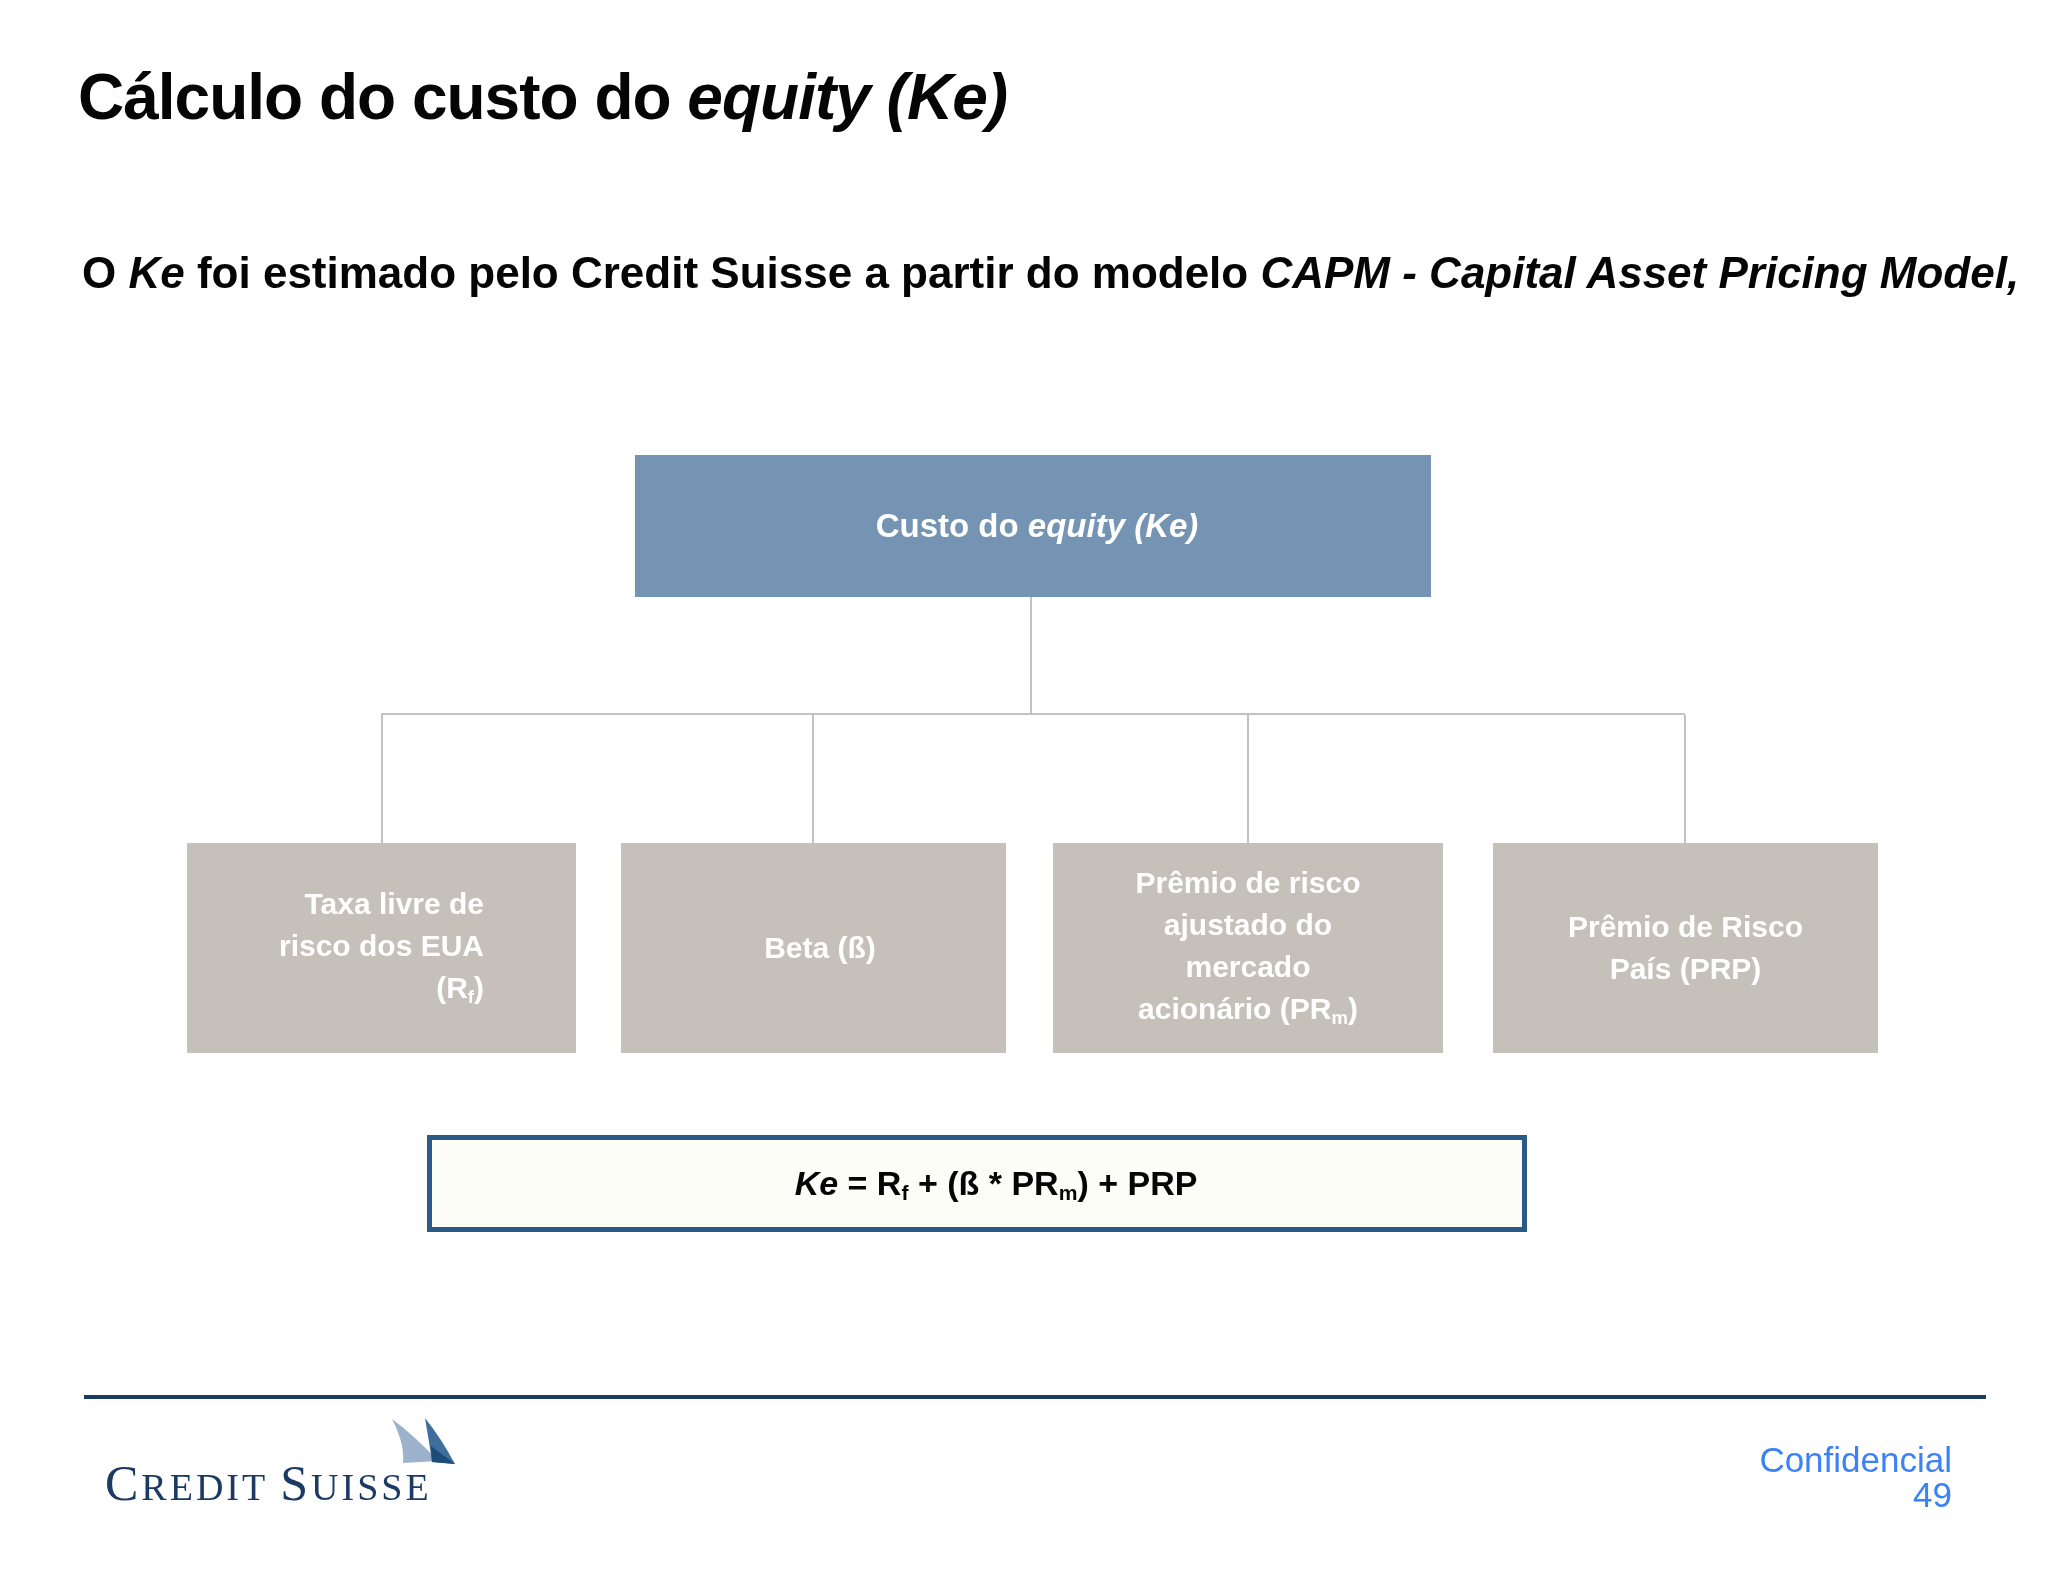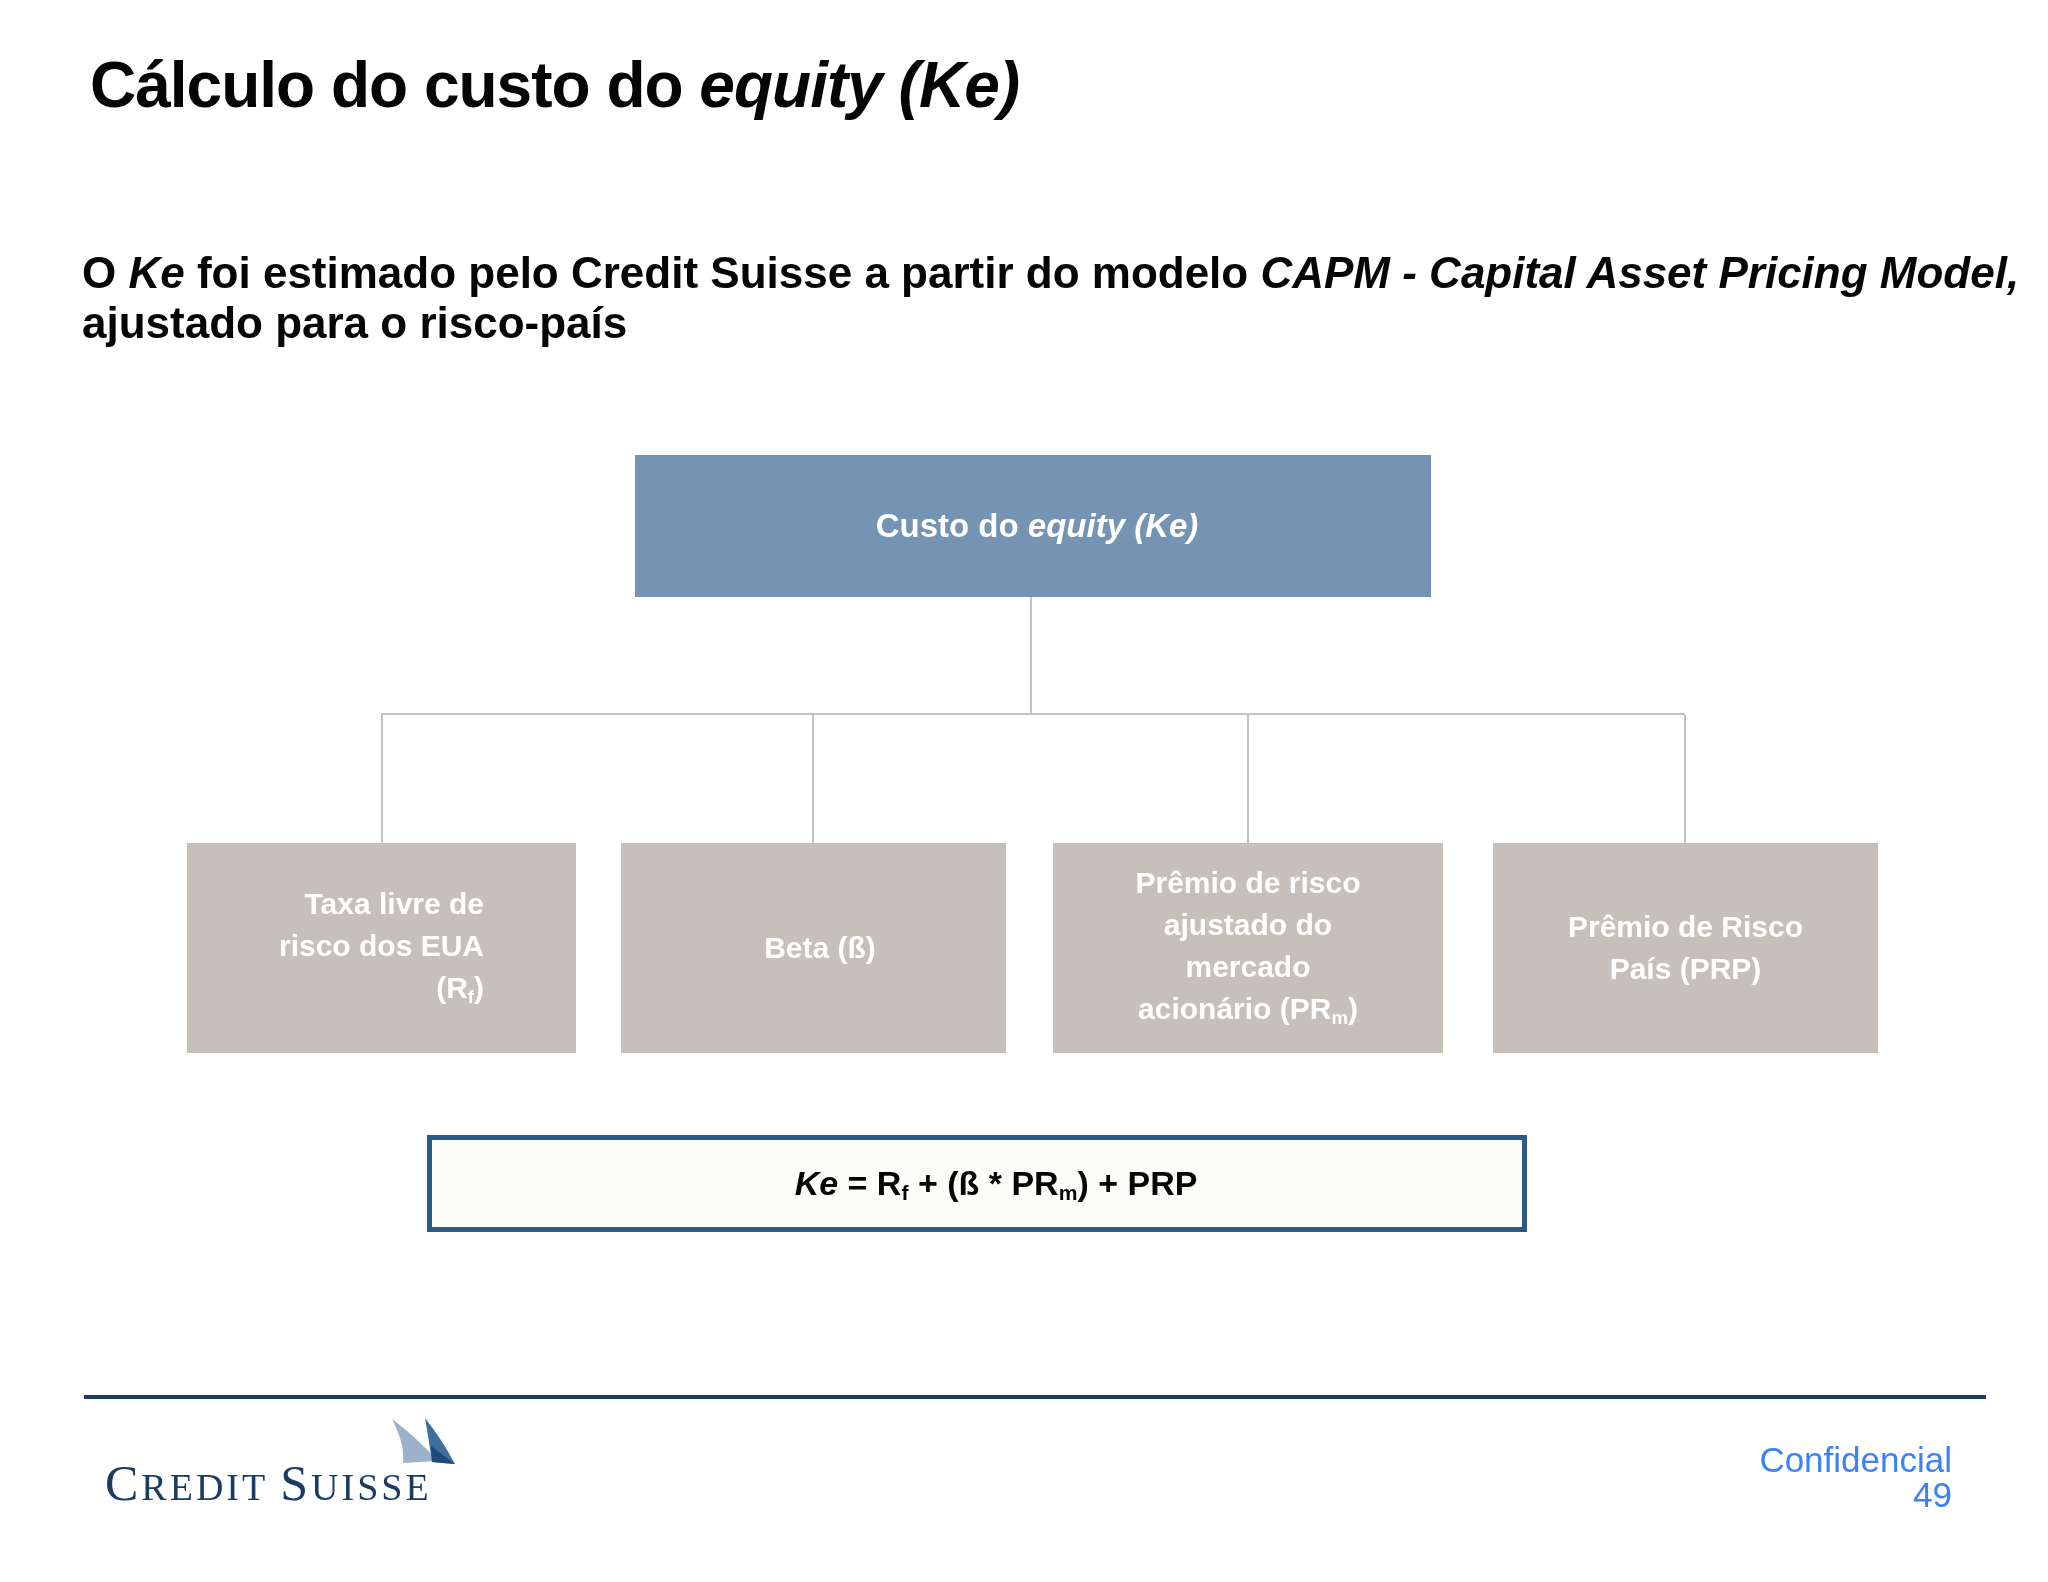--- a/index.html
+++ b/index.html
@@ -11,27 +11,26 @@
     width: 2048px;
     height: 1582px;
     background: #ffffff;
     overflow: hidden;
   }
 
   
   .title {
     position: absolute;
     left: 78px;
-    top: 48px;
+    top: 60px;
     font-size: 64px;
     font-weight: 700;
     color: #050505;
     letter-spacing: -1px;
     white-space: nowrap;
-    margin-left: 12px;
   }
   .title .it { font-style: italic; }
 
   
   .subtitle {
     position: absolute;
     left: 82px;
     top: 248px;
     font-size: 44px;
     font-weight: 700;
@@ -158,21 +157,21 @@
     color: #3b82f6;
   }
 </style>
 </head>
 <body>
 
 <div class="slide">
 
   <h1 class="title"><span>Cálculo do custo do </span><span class="it">equity (Ke)</span></h1>
 
-  <p class="subtitle"><span>O </span><span class="it">Ke</span><span> foi estimado pelo Credit Suisse a partir do modelo </span><span class="it">CAPM - Capital Asset Pricing Model,</span><span class="line2">ajustado para o risco-país</span></p>
+  <p class="subtitle"><span>O </span><span class="it">Ke</span><span> foi estimado pelo Credit Suisse a partir do modelo </span><span class="it">CAPM - Capital Asset Pricing Model,</span></p>
 
   <div class="root-box">
     <div><span>Custo do </span><span class="it">equity (Ke)</span></div>
   </div>
 
   <div class="connector stem"></div>
   <div class="connector hline"></div>
   <div class="connector drop1"></div>
   <div class="connector drop2"></div>
   <div class="connector drop3"></div>

